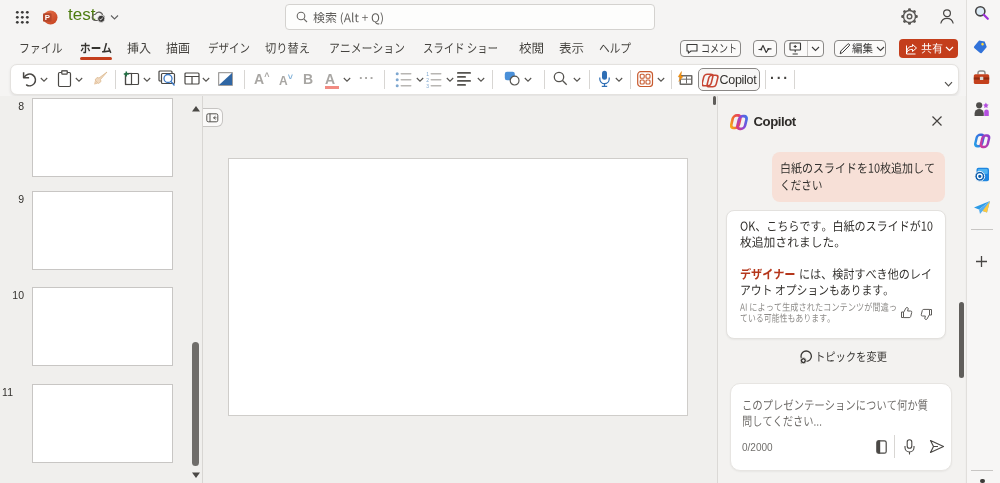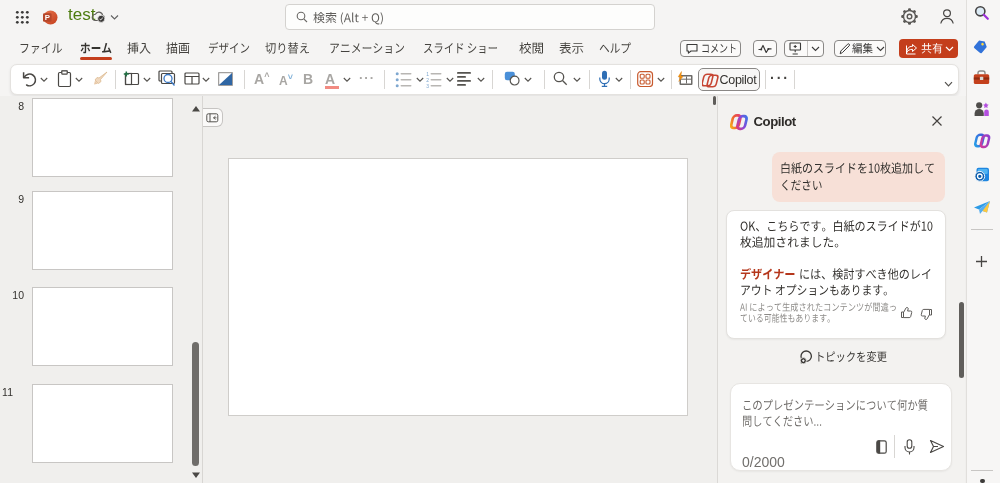--- a/index.html
+++ b/index.html
@@ -400,21 +400,21 @@
 <svg style="position:absolute;left:815.0px;top:346.9px" width="74" height="20">
     <path transform="scale(0.8571 1)" fill="#3a3835" d="M4.0 13.1C4.0 13.5 4.0 14.1 4.0 14.5H5.1C5.1 14.1 5.1 13.5 5.1 13.1L5.0 9.1C6.4 9.6 8.4 10.4 9.8 11.1L10.2 10.1C8.9 9.4 6.6 8.6 5.0 8.1V6.1C5.0 5.8 5.1 5.2 5.1 4.9H3.9C4.0 5.2 4.0 5.8 4.0 6.1C4.0 7.1 4.0 12.4 4.0 13.1Z M21.1 5.8C21.1 5.4 21.5 5.0 21.9 5.0C22.3 5.0 22.7 5.4 22.7 5.8C22.7 6.2 22.3 6.6 21.9 6.6C21.5 6.6 21.1 6.2 21.1 5.8ZM20.6 5.8C20.6 6.5 21.2 7.1 21.9 7.1C22.6 7.1 23.2 6.5 23.2 5.8C23.2 5.1 22.6 4.4 21.9 4.4C21.2 4.4 20.6 5.1 20.6 5.8ZM15.3 5.2H14.2C14.3 5.4 14.3 5.8 14.3 6.1C14.3 6.8 14.3 11.6 14.3 12.7C14.3 13.7 14.8 14.1 15.7 14.3C16.2 14.4 17.0 14.4 17.7 14.4C19.0 14.4 20.8 14.3 21.8 14.2V13.1C20.8 13.3 19.0 13.5 17.7 13.5C17.1 13.5 16.5 13.4 16.1 13.4C15.5 13.2 15.3 13.1 15.3 12.5V9.8C16.8 9.4 18.9 8.8 20.2 8.3C20.6 8.1 21.0 7.9 21.3 7.8L20.9 6.8C20.6 7.0 20.2 7.2 19.8 7.4C18.6 7.9 16.7 8.5 15.3 8.8V6.1C15.3 5.8 15.3 5.4 15.3 5.2Z M29.8 7.2 28.9 7.5C29.2 8.1 29.7 9.6 29.9 10.2L30.7 9.8C30.6 9.3 30.0 7.7 29.8 7.2ZM34.1 7.9 33.1 7.6C32.9 9.1 32.3 10.7 31.5 11.7C30.5 12.9 28.9 13.8 27.6 14.3L28.3 15.1C29.7 14.5 31.2 13.6 32.3 12.2C33.1 11.1 33.6 9.8 34.0 8.5C34.0 8.4 34.1 8.2 34.1 7.9ZM27.0 7.8 26.1 8.2C26.4 8.6 27.0 10.3 27.2 10.9L28.1 10.6C27.9 9.9 27.3 8.4 27.0 7.8Z M42.4 4.8 41.3 4.5C41.3 4.8 41.1 5.2 41.0 5.4C40.4 6.5 39.3 8.2 37.2 9.5L38.0 10.1C39.3 9.2 40.3 8.2 41.1 7.2H45.1C44.9 8.2 44.1 9.8 43.2 10.9C42.1 12.2 40.6 13.3 38.4 13.9L39.3 14.7C41.5 13.9 43.0 12.8 44.1 11.4C45.1 10.1 45.9 8.5 46.2 7.3C46.2 7.1 46.4 6.8 46.5 6.7L45.7 6.2C45.5 6.3 45.2 6.3 44.9 6.3H41.6L41.9 5.8C42.0 5.6 42.2 5.1 42.4 4.8Z M58.6 8.9 58.2 8.0C57.9 8.1 57.6 8.3 57.2 8.4C56.6 8.7 55.8 9.0 55.0 9.4C54.8 8.7 54.2 8.3 53.4 8.3C52.9 8.3 52.2 8.5 51.8 8.8C52.2 8.2 52.6 7.5 52.8 6.9C54.1 6.9 55.6 6.8 56.8 6.6L56.8 5.7C55.7 5.9 54.4 6.0 53.2 6.1C53.4 5.5 53.4 5.0 53.5 4.7L52.5 4.6C52.5 5.0 52.4 5.6 52.2 6.1L51.4 6.1C50.9 6.1 50.1 6.0 49.4 6.0V6.9C50.1 6.9 50.9 6.9 51.4 6.9H51.9C51.5 7.9 50.7 9.1 49.1 10.6L50.0 11.2C50.4 10.7 50.7 10.3 51.0 10.0C51.6 9.5 52.4 9.1 53.1 9.1C53.7 9.1 54.1 9.3 54.2 9.8C52.8 10.6 51.4 11.4 51.4 12.9C51.4 14.3 52.8 14.7 54.5 14.7C55.5 14.7 56.8 14.6 57.8 14.5L57.8 13.5C56.7 13.7 55.4 13.8 54.5 13.8C53.3 13.8 52.3 13.7 52.3 12.7C52.3 11.9 53.1 11.3 54.2 10.7C54.2 11.3 54.2 12.1 54.2 12.6H55.1L55.1 10.3C56.0 9.9 56.8 9.5 57.5 9.3C57.8 9.1 58.3 9.0 58.6 8.9Z M68.6 7.1C69.4 7.8 70.3 8.8 70.7 9.5L71.5 9.0C71.1 8.4 70.1 7.4 69.3 6.7ZM62.6 6.7C62.2 7.5 61.4 8.4 60.5 8.9C60.7 9.0 61.0 9.2 61.2 9.4C62.1 8.8 62.9 7.9 63.4 7.0ZM65.5 4.1V5.3H60.8V6.1H64.6V6.2C64.6 7.2 64.5 8.5 62.7 9.6C62.9 9.7 63.3 10.0 63.4 10.2C65.3 9.0 65.5 7.4 65.5 6.2V6.1H67.2V8.7C67.2 8.9 67.1 8.9 66.9 8.9C66.8 8.9 66.3 8.9 65.7 8.9C65.8 9.2 65.9 9.5 65.9 9.7C66.7 9.7 67.3 9.7 67.6 9.6C67.9 9.4 68.0 9.2 68.0 8.8V6.1H71.3V5.3H66.5V4.1ZM64.7 9.5C64.0 10.5 62.7 11.5 60.9 12.2C61.0 12.3 61.3 12.7 61.4 12.9C62.2 12.5 62.9 12.1 63.5 11.7C64.0 12.3 64.5 12.8 65.2 13.3C63.8 13.8 62.2 14.2 60.6 14.4C60.7 14.5 60.9 14.9 61.0 15.2C62.8 14.9 64.5 14.5 66.0 13.8C67.4 14.5 69.1 14.9 71.0 15.1C71.1 14.9 71.3 14.5 71.5 14.3C69.8 14.2 68.2 13.8 67.0 13.3C68.0 12.6 68.9 11.8 69.5 10.8L69.0 10.4L68.8 10.4H65.0C65.3 10.2 65.5 9.9 65.7 9.7ZM64.2 11.2 64.2 11.2H68.2C67.7 11.8 66.9 12.4 66.1 12.9C65.3 12.4 64.6 11.9 64.2 11.2Z M75.0 11.3 74.3 11.6C74.7 12.3 75.2 12.9 75.8 13.3C75.0 13.7 74.0 14.1 72.6 14.3C72.8 14.5 73.0 14.9 73.1 15.1C74.7 14.8 75.8 14.4 76.6 13.8C78.2 14.7 80.4 15.0 83.2 15.1C83.3 14.8 83.5 14.4 83.6 14.2C80.9 14.1 78.9 13.9 77.3 13.2C77.9 12.6 78.3 11.9 78.4 11.2H82.5V6.6H78.5V5.5H83.2V4.7H72.8V5.5H77.6V6.6H73.9V11.2H77.5C77.3 11.8 77.0 12.3 76.5 12.8C75.9 12.4 75.4 11.9 75.0 11.3ZM74.7 9.2H77.6V9.7C77.6 10.0 77.6 10.2 77.6 10.5H74.7ZM78.5 10.5C78.5 10.2 78.5 10.0 78.5 9.7V9.2H81.6V10.5ZM74.7 7.3H77.6V8.5H74.7ZM78.5 7.3H81.6V8.5H78.5Z"></path>
   </svg>
 <div class="abs" style="left:729.5px;top:383px;width:222.5px;height:88px;background:#fff;border:1px solid #e7e5e2;border-radius:10px;box-shadow:0 1px 2px rgba(0,0,0,.05)"></div>
 <svg style="position:absolute;left:742.0px;top:394.5px" width="188" height="21">
     <path transform="scale(0.8267 1)" fill="#6e6b68" d="M2.9 6.0V7.0C3.9 7.1 5.0 7.1 6.2 7.1C7.4 7.1 8.8 7.0 9.6 7.0V6.0C8.7 6.0 7.4 6.1 6.2 6.1C5.0 6.1 3.8 6.1 2.9 6.0ZM3.4 11.0 2.4 10.9C2.3 11.4 2.2 12.0 2.2 12.7C2.2 14.2 3.6 15.1 6.2 15.1C8.0 15.1 9.5 14.9 10.4 14.6L10.4 13.6C9.5 13.9 7.9 14.1 6.2 14.1C4.2 14.1 3.2 13.4 3.2 12.4C3.2 12.0 3.3 11.5 3.4 11.0Z M18.4 6.7C18.3 7.9 18.1 9.1 17.8 10.1C17.1 12.2 16.4 13.1 15.9 13.1C15.3 13.1 14.6 12.3 14.6 10.8C14.6 9.1 16.1 7.0 18.4 6.7ZM19.5 6.7C21.6 6.9 22.8 8.4 22.8 10.3C22.8 12.5 21.2 13.7 19.6 14.1C19.4 14.1 19.0 14.2 18.6 14.2L19.2 15.1C22.1 14.8 23.9 13.0 23.9 10.4C23.9 7.8 22.0 5.8 19.1 5.8C16.0 5.8 13.6 8.1 13.6 10.9C13.6 12.9 14.7 14.2 15.8 14.2C17.0 14.2 18.0 12.9 18.7 10.3C19.1 9.1 19.3 7.9 19.5 6.7Z M35.1 5.8C35.1 5.3 35.4 4.9 35.9 4.9C36.4 4.9 36.7 5.3 36.7 5.8C36.7 6.2 36.4 6.6 35.9 6.6C35.4 6.6 35.1 6.2 35.1 5.8ZM34.5 5.8C34.5 5.9 34.5 6.0 34.5 6.2L34.1 6.2C33.6 6.2 28.6 6.2 27.9 6.2C27.5 6.2 27.0 6.2 26.6 6.1V7.2C26.9 7.2 27.4 7.2 27.9 7.2C28.6 7.2 33.5 7.2 34.3 7.2C34.1 8.4 33.5 10.1 32.6 11.2C31.6 12.6 30.2 13.7 27.8 14.2L28.6 15.2C30.9 14.5 32.4 13.3 33.5 11.8C34.5 10.6 35.1 8.6 35.4 7.2L35.4 7.1C35.6 7.1 35.7 7.2 35.9 7.2C36.7 7.2 37.3 6.5 37.3 5.8C37.3 5.0 36.7 4.4 35.9 4.4C35.1 4.4 34.5 5.0 34.5 5.8Z M40.3 14.3 41.0 15.0C41.2 14.8 41.4 14.8 41.5 14.8C44.6 13.8 47.2 12.3 48.8 10.3L48.3 9.4C46.7 11.4 43.8 13.1 41.4 13.7C41.4 13.0 41.4 7.8 41.4 6.6C41.4 6.2 41.5 5.8 41.5 5.4H40.3C40.3 5.7 40.4 6.3 40.4 6.6C40.4 7.8 40.4 13.0 40.4 13.7C40.4 14.0 40.4 14.2 40.3 14.3Z M59.5 4.8 58.9 5.1C59.2 5.6 59.6 6.3 59.9 6.8L60.5 6.5C60.3 6.0 59.8 5.2 59.5 4.8ZM60.9 4.3 60.2 4.6C60.6 5.0 61.0 5.8 61.3 6.3L62.0 6.0C61.7 5.5 61.2 4.8 60.9 4.3ZM60.9 7.8 60.2 7.2C60.0 7.3 59.8 7.4 59.5 7.4C59.0 7.5 56.8 8.0 54.7 8.4V6.5C54.7 6.1 54.7 5.7 54.8 5.3H53.6C53.6 5.7 53.6 6.1 53.6 6.5V8.6C52.3 8.8 51.1 9.1 50.6 9.1L50.8 10.2L53.6 9.6V13.4C53.6 14.6 54.1 15.2 56.4 15.2C58.0 15.2 59.2 15.1 60.3 14.9L60.4 13.9C59.1 14.1 57.9 14.2 56.5 14.2C55.0 14.2 54.7 14.0 54.7 13.1V9.4L59.4 8.4C59.0 9.2 58.1 10.5 57.2 11.4L58.0 11.9C59.0 10.9 60.0 9.3 60.6 8.3C60.7 8.1 60.8 7.9 60.9 7.8Z M65.3 5.6 64.6 6.3C65.5 7.0 67.1 8.3 67.7 9.0L68.5 8.2C67.8 7.5 66.2 6.2 65.3 5.6ZM64.3 14.0 64.9 15.0C67.0 14.6 68.6 13.8 69.8 13.1C71.7 11.9 73.2 10.2 74.0 8.6L73.4 7.5C72.7 9.1 71.2 10.9 69.3 12.1C68.1 12.9 66.5 13.6 64.3 14.0Z M77.7 5.5V6.5C78.0 6.5 78.4 6.5 78.8 6.5C79.5 6.5 83.2 6.5 83.9 6.5C84.2 6.5 84.7 6.5 85.0 6.5V5.5C84.7 5.5 84.2 5.6 83.9 5.6C83.2 5.6 79.5 5.6 78.8 5.6C78.4 5.6 78.0 5.5 77.7 5.5ZM76.2 8.6V9.7C76.5 9.6 76.9 9.6 77.3 9.6H81.0C81.0 10.8 80.8 11.9 80.3 12.8C79.8 13.5 78.9 14.3 77.9 14.7L78.9 15.3C79.9 14.8 80.9 13.9 81.3 13.1C81.8 12.1 82.0 11.0 82.1 9.6H85.5C85.8 9.6 86.2 9.7 86.4 9.7V8.6C86.1 8.7 85.7 8.7 85.5 8.7C84.8 8.7 78.0 8.7 77.3 8.7C76.9 8.7 76.5 8.7 76.2 8.6Z M88.8 9.3V10.6C89.2 10.5 89.8 10.5 90.5 10.5C91.5 10.5 96.4 10.5 97.4 10.5C97.9 10.5 98.5 10.6 98.7 10.6V9.3C98.4 9.4 98.0 9.4 97.4 9.4C96.4 9.4 91.4 9.4 90.5 9.4C89.8 9.4 89.2 9.4 88.8 9.3Z M103.8 5.1 103.2 6.0C103.9 6.4 105.3 7.3 105.9 7.8L106.5 6.9C105.9 6.5 104.5 5.6 103.8 5.1ZM101.9 14.1 102.5 15.1C103.6 14.9 105.3 14.3 106.6 13.6C108.6 12.4 110.3 10.8 111.4 9.1L110.8 8.1C109.8 9.8 108.2 11.4 106.1 12.6C104.8 13.3 103.3 13.8 101.9 14.1ZM101.9 8.0 101.3 8.8C102.1 9.2 103.4 10.1 104.0 10.5L104.6 9.6C104.1 9.2 102.6 8.4 101.9 8.0Z M115.1 14.0V15.0C115.3 15.0 115.8 14.9 116.2 14.9H121.2L121.2 15.4H122.2C122.2 15.3 122.2 15.0 122.2 14.8C122.2 13.7 122.2 9.0 122.2 8.6C122.2 8.3 122.2 8.1 122.2 7.9C122.0 7.9 121.7 7.9 121.4 7.9C120.4 7.9 117.3 7.9 116.6 7.9C116.2 7.9 115.5 7.9 115.3 7.9V8.9C115.5 8.8 116.2 8.8 116.6 8.8C117.2 8.8 120.8 8.8 121.2 8.8V10.9H116.7C116.2 10.9 115.8 10.9 115.6 10.9V11.8C115.8 11.8 116.2 11.8 116.7 11.8H121.2V14.0H116.2C115.7 14.0 115.3 14.0 115.1 14.0Z M127.8 5.6 127.1 6.3C128.1 7.0 129.6 8.3 130.2 9.0L131.0 8.2C130.3 7.5 128.7 6.2 127.8 5.6ZM126.8 14.0 127.4 15.0C129.5 14.6 131.1 13.8 132.3 13.1C134.2 11.9 135.7 10.2 136.5 8.6L135.9 7.5C135.2 9.1 133.7 10.9 131.8 12.1C130.6 12.9 128.9 13.6 126.8 14.0Z M143.2 6.3V7.3C144.6 7.5 147.0 7.5 148.3 7.3V6.3C147.1 6.5 144.6 6.5 143.2 6.3ZM143.7 11.4 142.8 11.3C142.7 11.9 142.6 12.4 142.6 12.8C142.6 14.0 143.5 14.7 145.6 14.7C146.9 14.7 147.9 14.6 148.7 14.4L148.7 13.3C147.7 13.6 146.7 13.7 145.6 13.7C143.9 13.7 143.5 13.1 143.5 12.6C143.5 12.2 143.6 11.9 143.7 11.4ZM140.8 5.3 139.7 5.2C139.7 5.5 139.7 5.8 139.6 6.1C139.5 7.2 139.1 9.3 139.1 11.2C139.1 12.8 139.3 14.3 139.5 15.2L140.4 15.1C140.4 15.0 140.4 14.8 140.4 14.7C140.4 14.5 140.4 14.3 140.4 14.1C140.6 13.5 141.0 12.2 141.3 11.3L140.8 10.9C140.6 11.4 140.3 12.2 140.1 12.7C140.0 12.1 140.0 11.6 140.0 11.0C140.0 9.6 140.3 7.3 140.6 6.2C140.6 6.0 140.8 5.6 140.8 5.3Z M150.9 8.2 151.4 9.3C152.4 8.9 155.6 7.6 157.6 7.6C159.3 7.6 160.3 8.6 160.3 9.9C160.3 12.5 157.3 13.4 154.1 13.5L154.5 14.6C158.4 14.4 161.3 12.9 161.3 9.9C161.3 7.8 159.7 6.6 157.6 6.6C155.8 6.6 153.3 7.5 152.3 7.9C151.8 8.0 151.4 8.1 150.9 8.2Z M165.3 6.0 164.1 6.0C164.2 6.3 164.2 6.8 164.2 7.1C164.2 7.8 164.2 9.4 164.3 10.4C164.6 13.7 165.8 14.9 167.0 14.9C167.8 14.9 168.6 14.1 169.3 12.0L168.5 11.1C168.2 12.4 167.6 13.7 167.0 13.7C166.1 13.7 165.5 12.3 165.3 10.2C165.2 9.2 165.2 8.0 165.2 7.2C165.2 6.9 165.2 6.3 165.3 6.0ZM171.8 6.4 170.8 6.7C172.0 8.2 172.8 10.7 173.0 13.0L174.0 12.6C173.8 10.5 172.9 7.8 171.8 6.4Z M176.1 6.4 176.2 7.5C177.5 7.2 180.7 6.9 182.1 6.8C180.9 7.5 179.7 9.1 179.7 11.0C179.7 13.8 182.3 15.1 184.7 15.1L185.0 14.1C183.0 14.0 180.7 13.2 180.7 10.8C180.7 9.3 181.8 7.4 183.6 6.8C184.2 6.7 185.3 6.7 186.0 6.7V5.7C185.2 5.7 184.0 5.8 182.7 5.9C180.3 6.1 178.0 6.3 177.2 6.4C176.9 6.4 176.5 6.4 176.1 6.4Z M191.8 5.5V6.4H197.7V14.4C197.7 14.7 197.6 14.8 197.3 14.8C197.1 14.8 196.1 14.8 195.1 14.8C195.3 15.1 195.4 15.5 195.5 15.7C196.7 15.7 197.5 15.7 198.0 15.6C198.4 15.4 198.6 15.1 198.6 14.5V6.4H199.5V5.5ZM193.0 9.0H195.2V11.6H193.0ZM192.1 8.1V13.3H193.0V12.4H196.0V8.1ZM190.8 4.3C190.2 6.1 189.1 8.0 188.0 9.2C188.1 9.4 188.4 9.9 188.5 10.1C188.9 9.7 189.3 9.2 189.7 8.6V15.7H190.6V7.1C191.0 6.2 191.4 5.4 191.7 4.5Z M209.8 6.3 208.9 6.7C209.8 7.8 210.7 10.0 211.1 11.3L212.1 10.8C211.6 9.6 210.6 7.3 209.8 6.3ZM201.0 7.7 201.1 8.8C201.4 8.8 201.9 8.7 202.2 8.7L203.8 8.5C203.4 10.2 202.4 13.0 201.2 14.7L202.2 15.1C203.5 13.0 204.3 10.2 204.8 8.4C205.3 8.3 205.8 8.3 206.2 8.3C206.9 8.3 207.5 8.5 207.5 9.7C207.5 11.0 207.3 12.7 206.9 13.5C206.6 14.0 206.2 14.1 205.8 14.1C205.4 14.1 204.8 14.1 204.2 13.9L204.4 14.9C204.8 15.0 205.4 15.1 205.9 15.1C206.7 15.1 207.3 14.9 207.7 14.1C208.2 13.0 208.4 11.0 208.4 9.6C208.4 7.9 207.5 7.4 206.4 7.4C206.1 7.4 205.6 7.5 205.0 7.5L205.3 5.7C205.4 5.5 205.4 5.2 205.5 5.0L204.3 4.9C204.3 5.7 204.2 6.7 204.0 7.6C203.2 7.7 202.5 7.7 202.1 7.7C201.7 7.8 201.4 7.8 201.0 7.7Z M215.6 10.7H222.0V11.6H215.6ZM215.6 12.2H222.0V13.1H215.6ZM215.6 9.2H222.0V10.1H215.6ZM214.7 8.6V13.7H222.9V8.6ZM219.8 14.4C221.2 14.8 222.5 15.4 223.3 15.8L224.3 15.3C223.4 14.9 221.9 14.3 220.6 13.9ZM216.8 13.9C215.9 14.4 214.4 14.8 213.2 15.1C213.4 15.2 213.7 15.6 213.9 15.8C215.1 15.4 216.7 14.9 217.7 14.3ZM214.1 4.6V5.8C214.1 6.6 213.9 7.6 213.1 8.4C213.2 8.6 213.6 8.9 213.7 9.1C214.4 8.4 214.7 7.5 214.8 6.8H216.4V8.4H217.2V6.8H218.7V6.1H214.9V5.9V5.4C216.1 5.3 217.4 5.1 218.4 4.9L217.7 4.3C217.1 4.5 215.9 4.7 214.8 4.8ZM219.2 4.6V5.7C219.2 6.4 219.0 7.2 218.0 7.9C218.2 8.0 218.5 8.3 218.6 8.5C219.3 8.0 219.7 7.4 219.9 6.8H221.6V8.4H222.5V6.8H224.3V6.1H220.0L220.0 5.8V5.4C221.3 5.3 222.7 5.1 223.7 4.9L223.1 4.3C222.4 4.5 221.1 4.7 219.9 4.8Z"></path>
   </svg>
 <svg style="position:absolute;left:742.0px;top:410.5px" width="82" height="21">
     <path transform="scale(0.8170 1)" fill="#6e6b68" d="M3.9 10.3V14.7H4.7V14.0H8.6V10.3ZM4.7 11.1H7.7V13.2H4.7ZM4.8 7.3V8.4H2.1V7.3ZM4.8 6.6H2.1V5.5H4.8ZM10.5 7.3V8.4H7.7V7.3ZM10.5 6.6H7.7V5.5H10.5ZM11.0 4.8H6.8V9.2H10.5V14.5C10.5 14.7 10.4 14.8 10.2 14.8C9.9 14.8 9.1 14.8 8.3 14.8C8.4 15.0 8.6 15.5 8.6 15.8C9.7 15.8 10.4 15.7 10.9 15.6C11.3 15.4 11.4 15.1 11.4 14.5V4.8ZM1.2 4.8V15.8H2.1V9.2H5.7V4.8Z M16.8 5.0 15.5 5.0C15.6 5.4 15.6 5.8 15.6 6.3C15.6 7.6 15.5 10.8 15.5 12.6C15.5 14.6 16.7 15.4 18.5 15.4C21.2 15.4 22.9 13.8 23.7 12.6L23.0 11.8C22.1 13.1 20.8 14.4 18.5 14.4C17.4 14.4 16.5 13.9 16.5 12.5C16.5 10.6 16.6 7.7 16.6 6.3C16.6 5.9 16.7 5.4 16.8 5.0Z M26.1 6.4 26.2 7.5C27.5 7.2 30.7 6.9 32.0 6.8C30.9 7.5 29.7 9.1 29.7 11.0C29.7 13.8 32.4 15.1 34.7 15.1L35.0 14.1C33.0 14.0 30.7 13.2 30.7 10.8C30.7 9.3 31.8 7.4 33.6 6.8C34.2 6.7 35.3 6.7 36.0 6.7V5.7C35.2 5.7 34.0 5.8 32.6 5.9C30.4 6.1 28.0 6.3 27.2 6.4C26.9 6.4 26.5 6.4 26.1 6.4Z M46.3 5.5 45.4 4.7C45.2 4.9 44.9 5.3 44.7 5.5C43.8 6.4 41.9 7.9 41.0 8.7C39.9 9.6 39.7 10.2 40.9 11.2C42.0 12.1 44.0 13.8 44.8 14.7C45.1 14.9 45.4 15.3 45.7 15.6L46.6 14.7C45.2 13.4 43.0 11.6 41.9 10.7C41.1 10.0 41.1 9.8 41.9 9.2C42.8 8.4 44.6 7.0 45.4 6.2C45.6 6.1 46.0 5.7 46.3 5.5Z M56.3 8.9V9.8C57.1 9.8 57.9 9.7 58.7 9.7C59.4 9.7 60.1 9.8 60.8 9.8L60.8 8.9C60.1 8.8 59.4 8.8 58.6 8.8C57.8 8.8 57.0 8.8 56.3 8.9ZM56.6 11.9 55.7 11.8C55.5 12.4 55.5 12.8 55.5 13.3C55.5 14.6 56.5 15.2 58.5 15.2C59.4 15.2 60.3 15.1 60.9 15.0L61.0 14.0C60.2 14.1 59.4 14.2 58.5 14.2C56.8 14.2 56.4 13.7 56.4 13.1C56.4 12.7 56.5 12.3 56.6 11.9ZM59.4 5.5 58.8 5.8C59.1 6.2 59.5 7.0 59.8 7.5L60.5 7.2C60.2 6.7 59.8 5.9 59.4 5.5ZM60.8 5.0 60.2 5.2C60.5 5.7 60.9 6.4 61.2 7.0L61.9 6.7C61.6 6.2 61.1 5.4 60.8 5.0ZM52.4 7.2C51.9 7.2 51.5 7.2 50.9 7.1L50.9 8.1C51.4 8.1 51.8 8.1 52.4 8.1C52.7 8.1 53.1 8.1 53.5 8.1C53.4 8.5 53.3 9.0 53.2 9.4C52.7 11.2 51.9 13.7 51.1 15.0L52.2 15.4C52.9 14.0 53.7 11.4 54.1 9.6C54.3 9.1 54.4 8.5 54.5 8.0C55.4 7.9 56.3 7.7 57.1 7.5V6.6C56.4 6.8 55.6 6.9 54.8 7.0L54.9 6.1C55.0 5.8 55.1 5.4 55.2 5.1L54.0 5.0C54.0 5.2 54.0 5.7 53.9 6.0C53.9 6.3 53.8 6.7 53.7 7.1C53.2 7.1 52.8 7.2 52.4 7.2Z M66.4 10.8 65.4 10.6C65.1 11.4 64.8 12.0 64.8 12.7C64.8 14.4 66.3 15.3 68.7 15.3C70.1 15.3 71.2 15.1 71.9 15.0L72.0 14.0C71.1 14.2 70.0 14.3 68.8 14.3C66.9 14.3 65.8 13.8 65.8 12.6C65.8 12.0 66.0 11.4 66.4 10.8ZM64.5 6.9 64.5 7.9C66.5 8.0 68.3 8.0 69.8 7.9C70.2 8.9 70.8 10.0 71.3 10.7C70.8 10.7 69.9 10.6 69.2 10.6L69.1 11.4C70.0 11.4 71.5 11.6 72.1 11.7L72.6 11.0C72.5 10.8 72.3 10.6 72.1 10.4C71.6 9.7 71.1 8.8 70.7 7.8C71.5 7.7 72.5 7.5 73.3 7.3L73.2 6.3C72.3 6.6 71.3 6.8 70.4 6.9C70.1 6.2 69.9 5.4 69.8 4.8L68.7 4.9C68.8 5.2 69.0 5.6 69.0 5.9L69.4 7.0C68.0 7.1 66.3 7.1 64.5 6.9Z M77.8 6.0 76.6 6.0C76.7 6.3 76.7 6.8 76.7 7.1C76.7 7.8 76.7 9.4 76.8 10.4C77.1 13.7 78.3 14.9 79.5 14.9C80.3 14.9 81.1 14.1 81.8 12.0L81.0 11.1C80.7 12.4 80.1 13.7 79.5 13.7C78.6 13.7 78.0 12.3 77.8 10.2C77.7 9.2 77.7 8.0 77.7 7.2C77.7 6.9 77.7 6.3 77.8 6.0ZM84.3 6.4 83.3 6.7C84.5 8.2 85.3 10.7 85.5 13.0L86.5 12.6C86.3 10.5 85.4 7.8 84.3 6.4Z M89.2 14.9C89.7 14.9 90.1 14.6 90.1 14.1C90.1 13.5 89.7 13.2 89.2 13.2C88.8 13.2 88.4 13.5 88.4 14.1C88.4 14.6 88.8 14.9 89.2 14.9Z M92.7 14.9C93.2 14.9 93.5 14.6 93.5 14.1C93.5 13.5 93.2 13.2 92.7 13.2C92.2 13.2 91.9 13.5 91.9 14.1C91.9 14.6 92.2 14.9 92.7 14.9Z M96.2 14.9C96.6 14.9 97.0 14.6 97.0 14.1C97.0 13.5 96.6 13.2 96.2 13.2C95.7 13.2 95.4 13.5 95.4 14.1C95.4 14.6 95.7 14.9 96.2 14.9Z"></path>
   </svg>
-<div class="abs" style="left:742px;top:454px;font-size:14px;color:#716f6c">0/2000</div>
+<div class="abs" style="left:742px;top:442px;font-size:10px;color:#716f6c">0/2000</div>
 <svg class="ico" style="left:876px;top:440px" width="11" height="14">
     <rect x="0.8" y="0.8" width="9.4" height="12.4" rx="1.8" stroke="#4a4845" stroke-width="1.2" fill="none"></rect>
     <path d="M1 2 a1.8 1.8 0 0 1 1.8 -1.8 h1.4 v13.2 h-1.4 a1.8 1.8 0 0 1 -1.8 -1.8 z" fill="#4a4845"></path>
   </svg>
 <div class="abs" style="left:893.5px;top:435px;width:1px;height:23px;background:#d8d6d3"></div>
 <svg class="ico" style="left:904px;top:438.5px" width="11" height="16">
     <rect x="3.2" y="0.7" width="4.6" height="8.5" rx="2.3" stroke="#4a4845" stroke-width="1.1" fill="none"></rect>
     <path d="M1 7 v1.5 a4.5 4.5 0 0 0 9 0 V7" stroke="#4a4845" stroke-width="1.1" fill="none"></path>
     <path d="M5.5 13 v2.5" stroke="#4a4845" stroke-width="1.1"></path>
   </svg>

